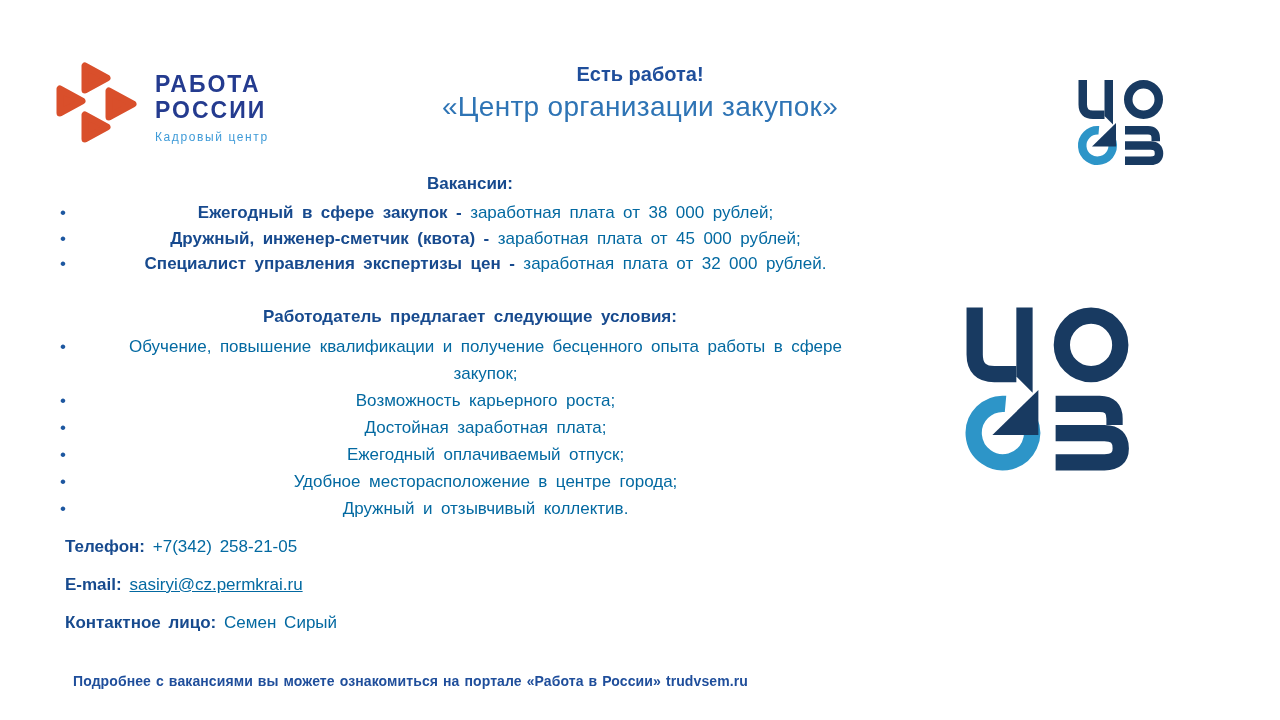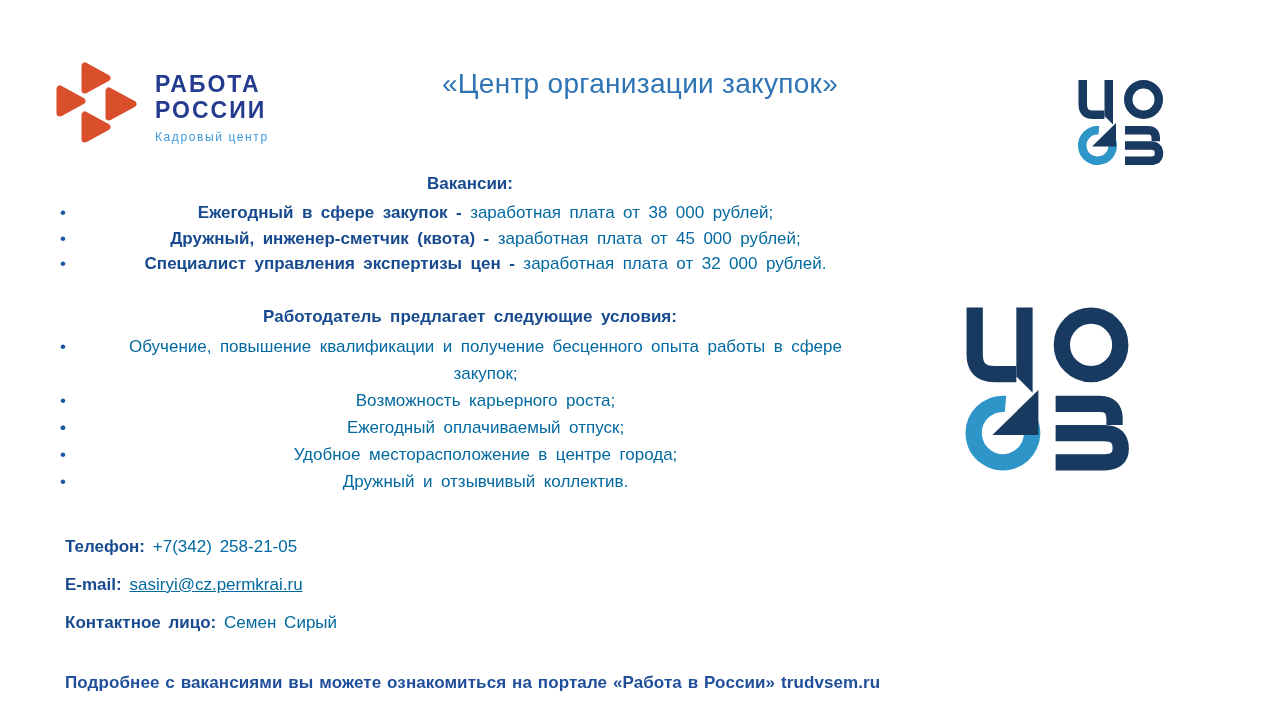--- a/index.html
+++ b/index.html
@@ -31,21 +31,21 @@
   .dot{position:absolute;left:8px;top:0;color:#1d57a0;}
   .b{font-weight:bold;color:#174a8e;}
   .r{color:#0369a1;}
   .pre{white-space:pre-line;}
   .gap{height:27px;}
   
   .contacts{position:absolute;left:65px;top:511px;font-size:17px;word-spacing:.18em;}
   .contact-row{margin-bottom:20px;line-height:18px;}
   .link{text-decoration:underline;cursor:pointer;}
   
-  .footer{position:absolute;left:65px;top:646px;font-size:17px;font-weight:bold;
+  .footer{position:absolute;left:73px;top:646px;font-size:14px;font-weight:bold;
           color:#1f4e9b;word-spacing:1px;letter-spacing:.1px;}
 </style>
 </head>
 <body>
 
 <div class="slide">
 
   <div class="brand">
     <svg class="brand-icon" viewBox="0 0 92 95">
       <g fill="#d94f2b" stroke="#d94f2b" stroke-width="7" stroke-linejoin="round">
@@ -56,20 +56,21 @@
       </g>
     </svg>
     <div class="brand-text">
       <div class="brand-line">РАБОТА</div>
       <div class="brand-line">РОССИИ</div>
       <div class="brand-sub">Кадровый центр</div>
     </div>
   </div>
 
   <div class="head-center">
+    <div class="head-small">Есть работа!</div>
     <div class="head-main">«Центр организации закупок»</div>
   </div>
 
   <svg class="coz-small" viewBox="0 0 190 190">
     <defs>
       <g id="cozmark">
 
         <path d="M 19.5,10 L 19.5,59 Q 19.5,79.5 40,79.5 L 63,79.5" fill="none" stroke="#183a61" stroke-width="17"></path>
         <polygon points="63,10 80,10 80,99 63,82" fill="#183a61"></polygon>
 
@@ -96,21 +97,21 @@
         <li class="bullet-item"><span class="dot">•</span><span class="b">Ежегодный в сфере закупок -</span> <span class="r">заработная плата от 38 000 рублей;</span></li>
         <li class="bullet-item"><span class="dot">•</span><span class="b">Дружный, инженер-сметчик (квота) -</span> <span class="r">заработная плата от 45 000 рублей;</span></li>
         <li class="bullet-item"><span class="dot">•</span><span class="b">Специалист управления экспертизы цен -</span> <span class="r">заработная плата от 32 000 рублей.</span></li>
       </ul>
     <div class="gap"></div>
     <p class="sec-head">Работодатель предлагает следующие условия:</p>
     <ul class="blist cond" id="condition-list">
         <li class="bullet-item"><span class="dot">•</span><span class="r pre">Обучение, повышение квалификации и получение бесценного опыта работы в сфере
 закупок;</span></li>
         <li class="bullet-item"><span class="dot">•</span><span class="r pre">Возможность карьерного роста;</span></li>
-        <li class="bullet-item"><span class="dot">•</span></li>
+        <li class="bullet-item"><span class="dot">•</span><span class="r pre">Достойная заработная плата;</span></li>
         <li class="bullet-item"><span class="dot">•</span><span class="r pre">Ежегодный оплачиваемый отпуск;</span></li>
         <li class="bullet-item"><span class="dot">•</span><span class="r pre">Удобное месторасположение в центре города;</span></li>
         <li class="bullet-item"><span class="dot">•</span><span class="r pre">Дружный и отзывчивый коллектив.</span></li>
       </ul>
   </div>
 
   <div class="contacts">
     <div class="contact-row">
       <span class="b">Телефон:</span>
       <span class="r">+7(342) 258-21-05</span>

